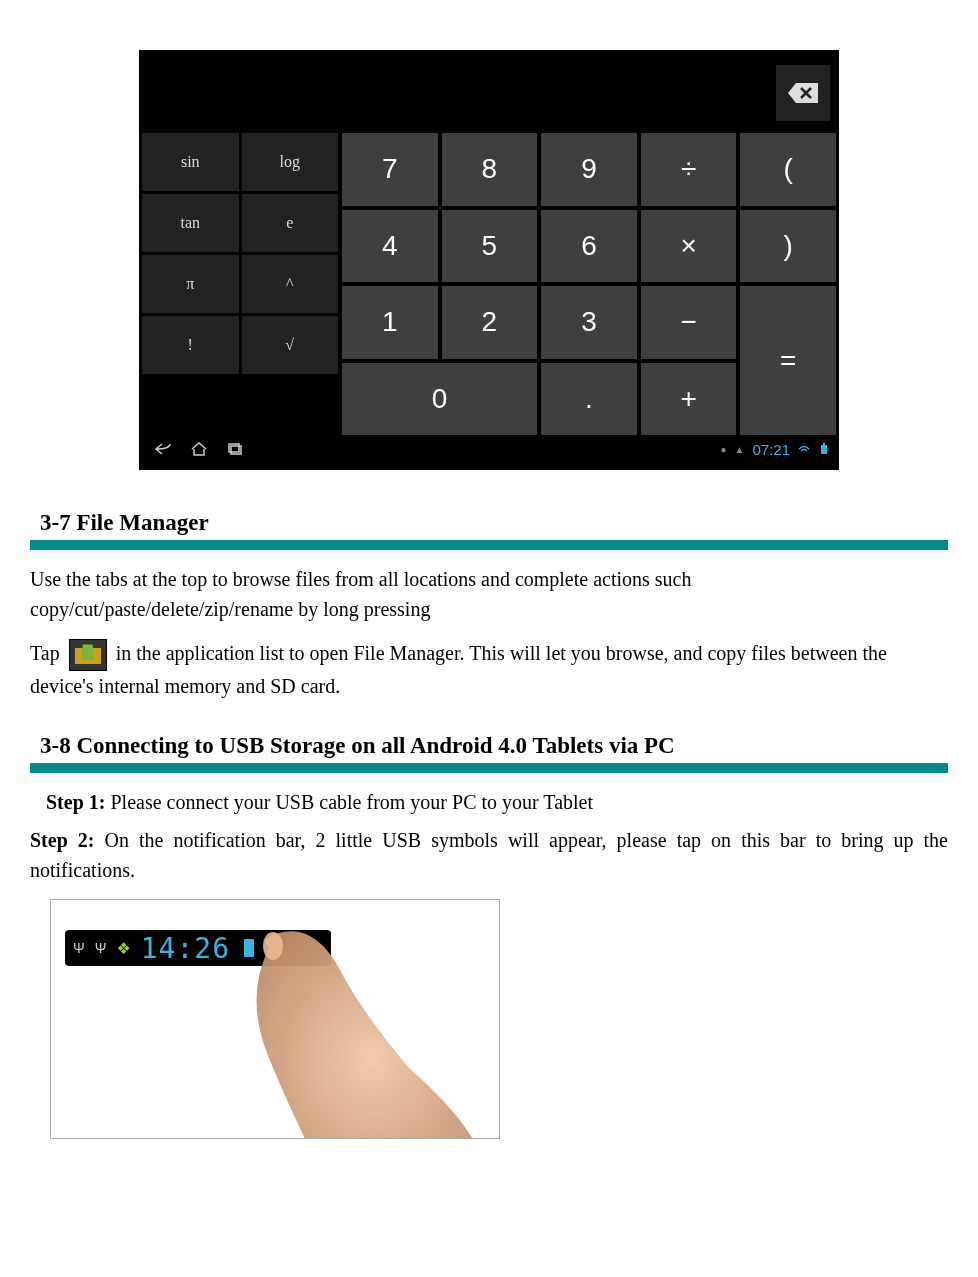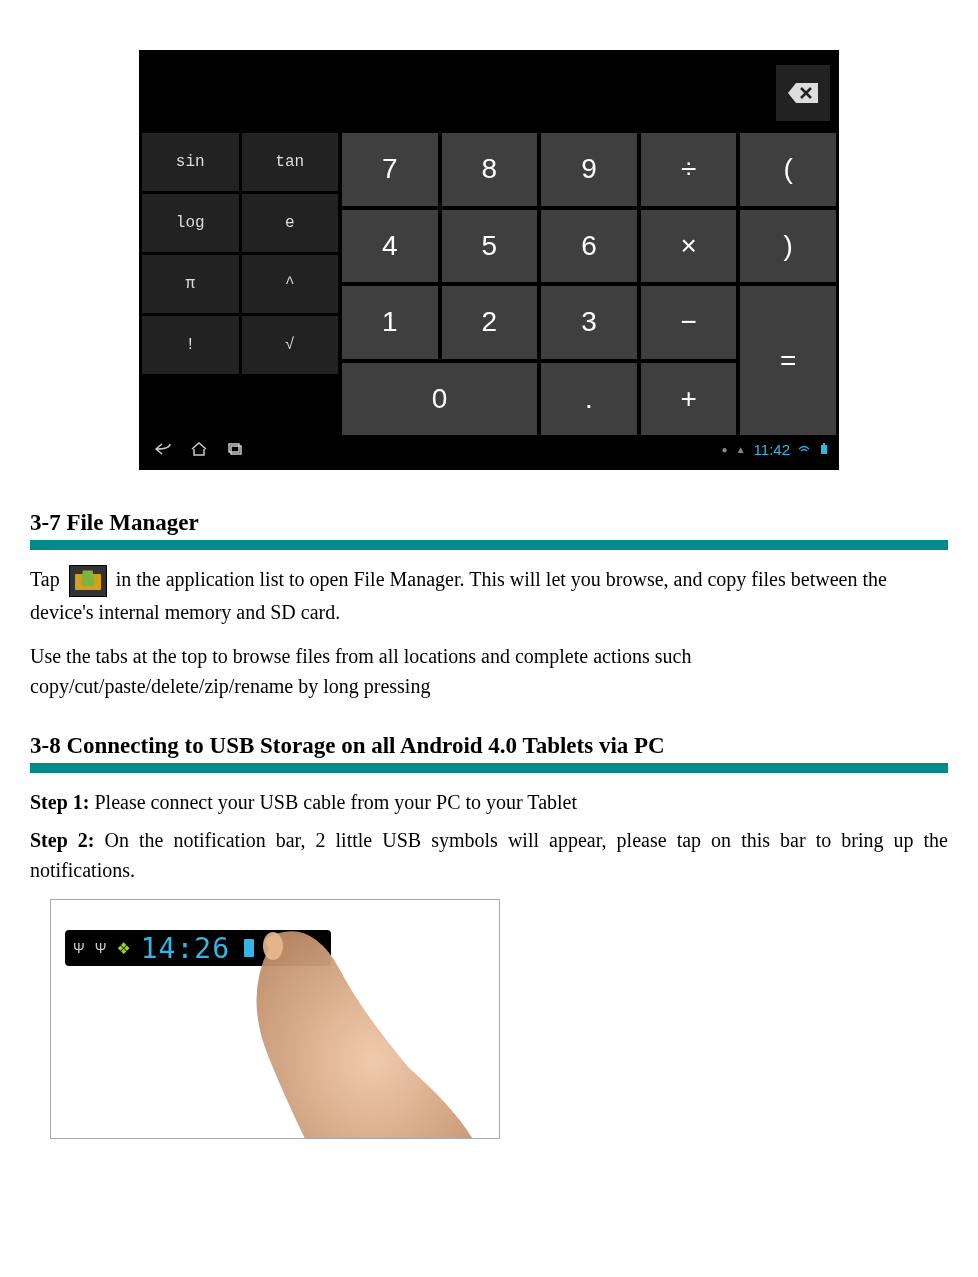--- a/index.html
+++ b/index.html
@@ -54,21 +54,21 @@
     grid-template-columns: 1fr 1fr;
     grid-template-rows: repeat(5, 1fr);
     gap: 3px;
   }
   .sci-btn {
     background: #222;
     color: #ddd;
     display: flex;
     align-items: center;
     justify-content: center;
-    font-family: Liberation Mono, monospace;
+    font-family: Liberation Serif, serif;
     font-size: 16px;
   }
   .num-area {
     flex: 1;
     display: grid;
     grid-template-columns: repeat(4, 1fr) 1fr;
     grid-template-rows: repeat(4, 1fr);
     gap: 4px;
   }
   .nbtn {
@@ -96,21 +96,21 @@
   .navbar-left svg { width: 18px; height: 14px; }
   .navbar-right { display: flex; gap: 8px; align-items: center; color: #33b5e5; font-size: 15px; }
   .navbar-right .gray { color: #888; font-size:10px;}
   .navbar-right svg { width: 12px; height: 12px; }
 
   
   .section-title {
     font-family: "Times New Roman", Times, serif;
     font-size: 23px;
     font-weight: bold;
-    margin: 20px 0 4px 0;
+    margin: 20px 0 4px 10px;
   }
   .hrbar {
     height: 10px;
     background: #008b8b;
     width: 100%;
     margin-bottom: 14px;
   }
   .para {
     font-size: 20px;
     line-height: 1.5;
@@ -192,22 +192,22 @@
       <div class="backspace">
         <svg viewBox="0 0 34 24">
           <path d="M10 2 L32 2 L32 22 L10 22 L2 12 Z" fill="#ddd"></path>
           <path d="M15 7 L25 17 M25 7 L15 17" stroke="#222" stroke-width="2.5"></path>
         </svg>
       </div>
     </div>
     <div class="calc-keys-row">
       <div class="sci-col">
         <div class="sci-btn">sin</div>
+        <div class="sci-btn">log</div>
         <div class="sci-btn">tan</div>
-        <div class="sci-btn">log</div>
         <div class="sci-btn">e</div>
         <div class="sci-btn">π</div>
         <div class="sci-btn">^</div>
         <div class="sci-btn">!</div>
         <div class="sci-btn">√</div>
       </div>
       <div class="num-area">
         <div class="nbtn">7</div>
         <div class="nbtn">8</div>
         <div class="nbtn">9</div>
@@ -240,47 +240,47 @@
             <path d="M2 7 L9 1 L16 7 M4 7 L4 13 L14 13 L14 7" fill="none" stroke="#ccc" stroke-width="1.5"></path>
           </svg>
         <svg viewBox="0 0 18 14">
             <rect x="3" y="2" width="10" height="8" fill="none" stroke="#ccc" stroke-width="1.5"></rect>
             <rect x="5" y="4" width="10" height="8" fill="none" stroke="#ccc" stroke-width="1.5"></rect>
           </svg>
       </div>
       <div class="navbar-right">
         <span class="gray">●</span>
         <span class="gray">▲</span>
-        <span>11:42</span>
+        <span>07:21</span>
         <svg viewBox="0 0 12 12">
             <path d="M1 6 Q6 1 11 6 M3 8 Q6 5 9 8 M6 10 L6 10" fill="none" stroke="#33b5e5" stroke-width="1.3"></path>
           </svg>
         <svg viewBox="0 0 12 12">
             <rect x="3" y="2" width="6" height="9" fill="#33b5e5"></rect>
             <rect x="5" y="0" width="2" height="2" fill="#33b5e5"></rect>
           </svg>
       </div>
     </div>
   </div>
 
   <div class="section-title">3-7 File Manager</div>
   <div class="hrbar"></div>
+
+  <div class="para">Use the tabs at the top to browse files from all locations and complete actions such copy/cut/paste/delete/zip/rename by long pressing</div>
 
   <div class="para">
     <span>Tap</span>
     <span class="folder-icon"></span>
     <span> in the application list to open File Manager. This will let you browse, and copy files between the device's internal memory and SD card.</span>
   </div>
 
-  <div class="para">Use the tabs at the top to browse files from all locations and complete actions such copy/cut/paste/delete/zip/rename by long pressing</div>
-
   <div class="section-title" style="margin-top:32px;">3-8 Connecting to USB Storage on all Android 4.0 Tablets via PC</div>
   <div class="hrbar"></div>
 
-  <div class="para" style="margin-bottom:0;">
+  <div class="para" style="margin-bottom:0;margin-left:16px;">
     <span class="step-label">Step 1:</span><span>   Please connect your USB cable from your PC to your Tablet</span>
   </div>
   <div class="para justify" style="margin-top:8px;">
     <span class="step-label">Step 2:</span><span>   On the notification bar, 2 little USB symbols will appear, please tap on this bar to bring up the notifications.</span>
   </div>
 
   <div class="notif-fig">
     <div class="notif-bar">
       <span class="usb">Ψ</span>
       <span class="usb">Ψ</span>

